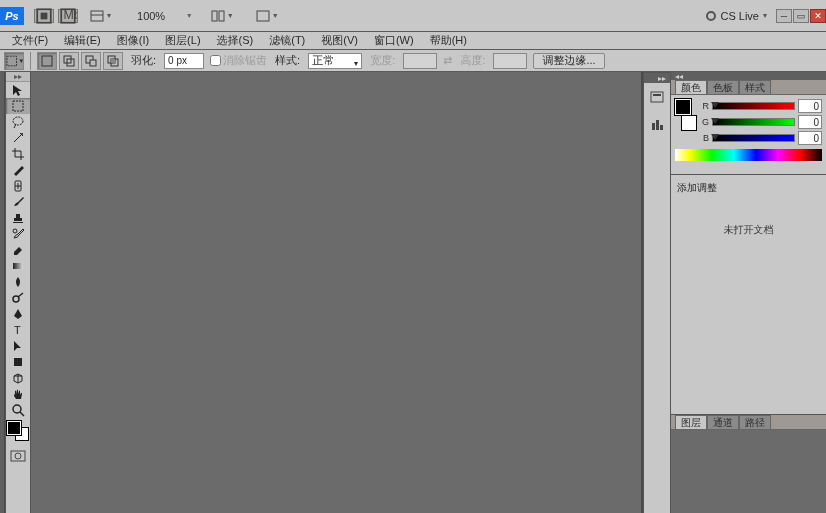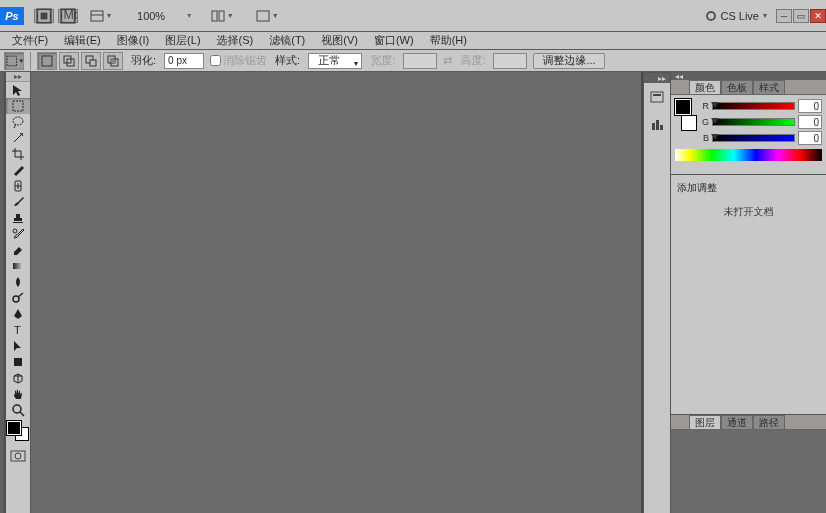--- a/index.html
+++ b/index.html
@@ -23,61 +23,61 @@
 .winbtn{width:16px;height:14px;background:#bdbdbd;border:1px solid #777;margin-left:1px;display:flex;align-items:center;justify-content:center;font-size:9px}
 .winbtn.close{background:#c94a3e;color:#fff;border-color:#8a3027}
 .menubar{height:18px;background:#c8c8c8;border-bottom:1px solid #5a5a5a;display:flex;align-items:center;padding-left:4px;gap:0}
 .menu-item{padding:2px 8px;cursor:pointer}
 .optbar{height:22px;background:#c8c8c8;border-bottom:1px solid #5a5a5a;display:flex;align-items:center;padding:0 4px;gap:6px}
 .opt-group{display:flex;align-items:center;gap:2px}
 .opt-btn{width:20px;height:18px;border:1px solid #888;background:#bdbdbd;display:flex;align-items:center;justify-content:center;cursor:pointer}
 .opt-btn.sel{background:#9a9a9a;box-shadow:inset 1px 1px 2px rgba(0,0,0,.3)}
 .opt-label{padding:0 2px}
 .opt-input{width:40px;height:16px;background:#fff;border:1px solid #888;padding:0 3px;font-size:10px}
-.opt-dd{width:54px;height:16px;background:#fff;border:1px solid #888;display:flex;align-items:flex-end;padding:0 9px;font-size:10px;position:relative}
+.opt-dd{width:54px;height:16px;background:#fff;border:1px solid #888;display:flex;align-items:flex-end;padding:0 3px;font-size:10px;position:relative}
 .opt-dd::after{content:"▾";position:absolute;right:3px;font-size:8px}
 .disabled{color:#9a9a9a}
 .refine{height:16px;padding:0 8px;border:1px solid #888;background:#d0d0d0;border-radius:2px;cursor:pointer;display:flex;align-items:center}
 .midrow{display:flex;height:455px}
 .dockleft{width:5px;background:#5f5f5f;border-right:1px solid #4a4a4a}
 .toolbox{width:26px;background:#c8c8c8;border:1px solid #555;border-top:none;display:flex;flex-direction:column}
 .toolbox .arr{height:10px;display:flex;justify-content:center;align-items:center;background:#bdbdbd;border-bottom:1px solid #999;font-size:8px;color:#555}
 .tool{width:24px;height:16px;display:flex;align-items:center;justify-content:center;cursor:pointer;position:relative}
 .tool.sel{background:#a5a5a5;box-shadow:inset 1px 1px 2px rgba(0,0,0,.35)}
 .tool svg{width:14px;height:14px}
 .swatch{width:22px;height:20px;margin:3px auto;position:relative}
 .swatch .fg{width:14px;height:14px;background:#000;border:1px solid #fff;outline:1px solid #000;position:absolute;top:0;left:0}
 .swatch .bg{width:14px;height:14px;background:#fff;border:1px solid #000;position:absolute;bottom:0;right:0}
 .qm{width:24px;height:16px;display:flex;align-items:center;justify-content:center;margin-top:4px}
 .canvas{flex:1;background:#6b6b6b;border-right:2px solid #4a4a4a;position:relative}
 .mini-dock{width:28px;background:#c8c8c8;border:1px solid #555;display:flex;flex-direction:column}
 .mini-dock .arr{height:10px;background:#5f5f5f;display:flex;justify-content:flex-end;align-items:center;padding-right:4px;color:#cfcfcf;font-size:8px}
 .mini-item{height:28px;display:flex;align-items:center;justify-content:center;cursor:pointer}
 .panels{width:155px;display:flex;flex-direction:column}
 .p-top{height:8px;background:#5f5f5f;display:flex;align-items:center;padding-left:4px;color:#cfcfcf;font-size:8px}
-.tabrow{height:15px;background:#9e9994;border-bottom:1px solid #666;display:flex;align-items:flex-end;padding-left:18px}
+.tabrow{height:15px;background:#9e9994;border-bottom:1px solid #666;display:flex;align-items:flex-end;padding-left:4px}
 .tab{height:14px;padding:0 5px;background:#8a8a8a;border:1px solid #666;border-bottom:none;margin-right:0px;cursor:pointer;display:flex;align-items:center;color:#2a2a2a;font-size:10px}
 .tab.active{background:#c8c8c8}
 .color-panel{height:80px;background:#c8c8c8;border-bottom:1px solid #555;padding:4px;display:flex;flex-direction:column}
 .cp-swatch{width:22px;height:32px;position:relative;margin-right:4px}
 .cp-swatch .fg{width:16px;height:16px;background:#000;border:1px solid #fff;outline:1px solid #000;position:absolute;top:0;left:0}
 .cp-swatch .bg{width:16px;height:16px;background:#fff;border:1px solid #000;position:absolute;bottom:0;right:0}
 .sliders{flex:1;display:flex;flex-direction:column;gap:2px}
 .slid{display:flex;align-items:center;gap:3px}
 .ch{width:8px;font-size:9px;text-align:right}
 .track{flex:1;height:8px;border:1px solid #777;position:relative}
 .track.r{background:linear-gradient(to right,#000,#f00)}
 .track.g{background:linear-gradient(to right,#000,#0f0)}
 .track.b{background:linear-gradient(to right,#000,#00f)}
 .thumb{position:absolute;left:-2px;top:-1px;width:0;height:0;border-left:4px solid transparent;border-right:4px solid transparent;border-top:6px solid #333}
 .val{width:24px;height:14px;background:#fff;border:1px solid #888;font-size:10px;text-align:right;padding-right:2px}
 .spectrum{height:12px;margin-top:4px;background:linear-gradient(to right,#fff 0%,#ff0 10%,#0f0 25%,#0ff 40%,#00f 55%,#f0f 70%,#f00 85%,#000 100%)}
 .adjust-panel{background:#c8c8c8;padding:6px;height:240px;border-bottom:1px solid #555}
 .adj-title{font-size:10px;margin-bottom:8px}
-.adj-msg{text-align:center;color:#333;font-size:10px;margin-top:10px}
+.adj-msg{text-align:center;color:#333;font-size:10px;margin-top:28px}
 .layers-head{height:15px}
 .layers-body{flex:1;background:#6b6b6b}
 input[type=checkbox]{width:11px;height:11px}
 </style>
 </head>
 <body>
 
 <div class="topbar">
   <div class="ps-logo">Ps</div>
   <div class="top-icons">

